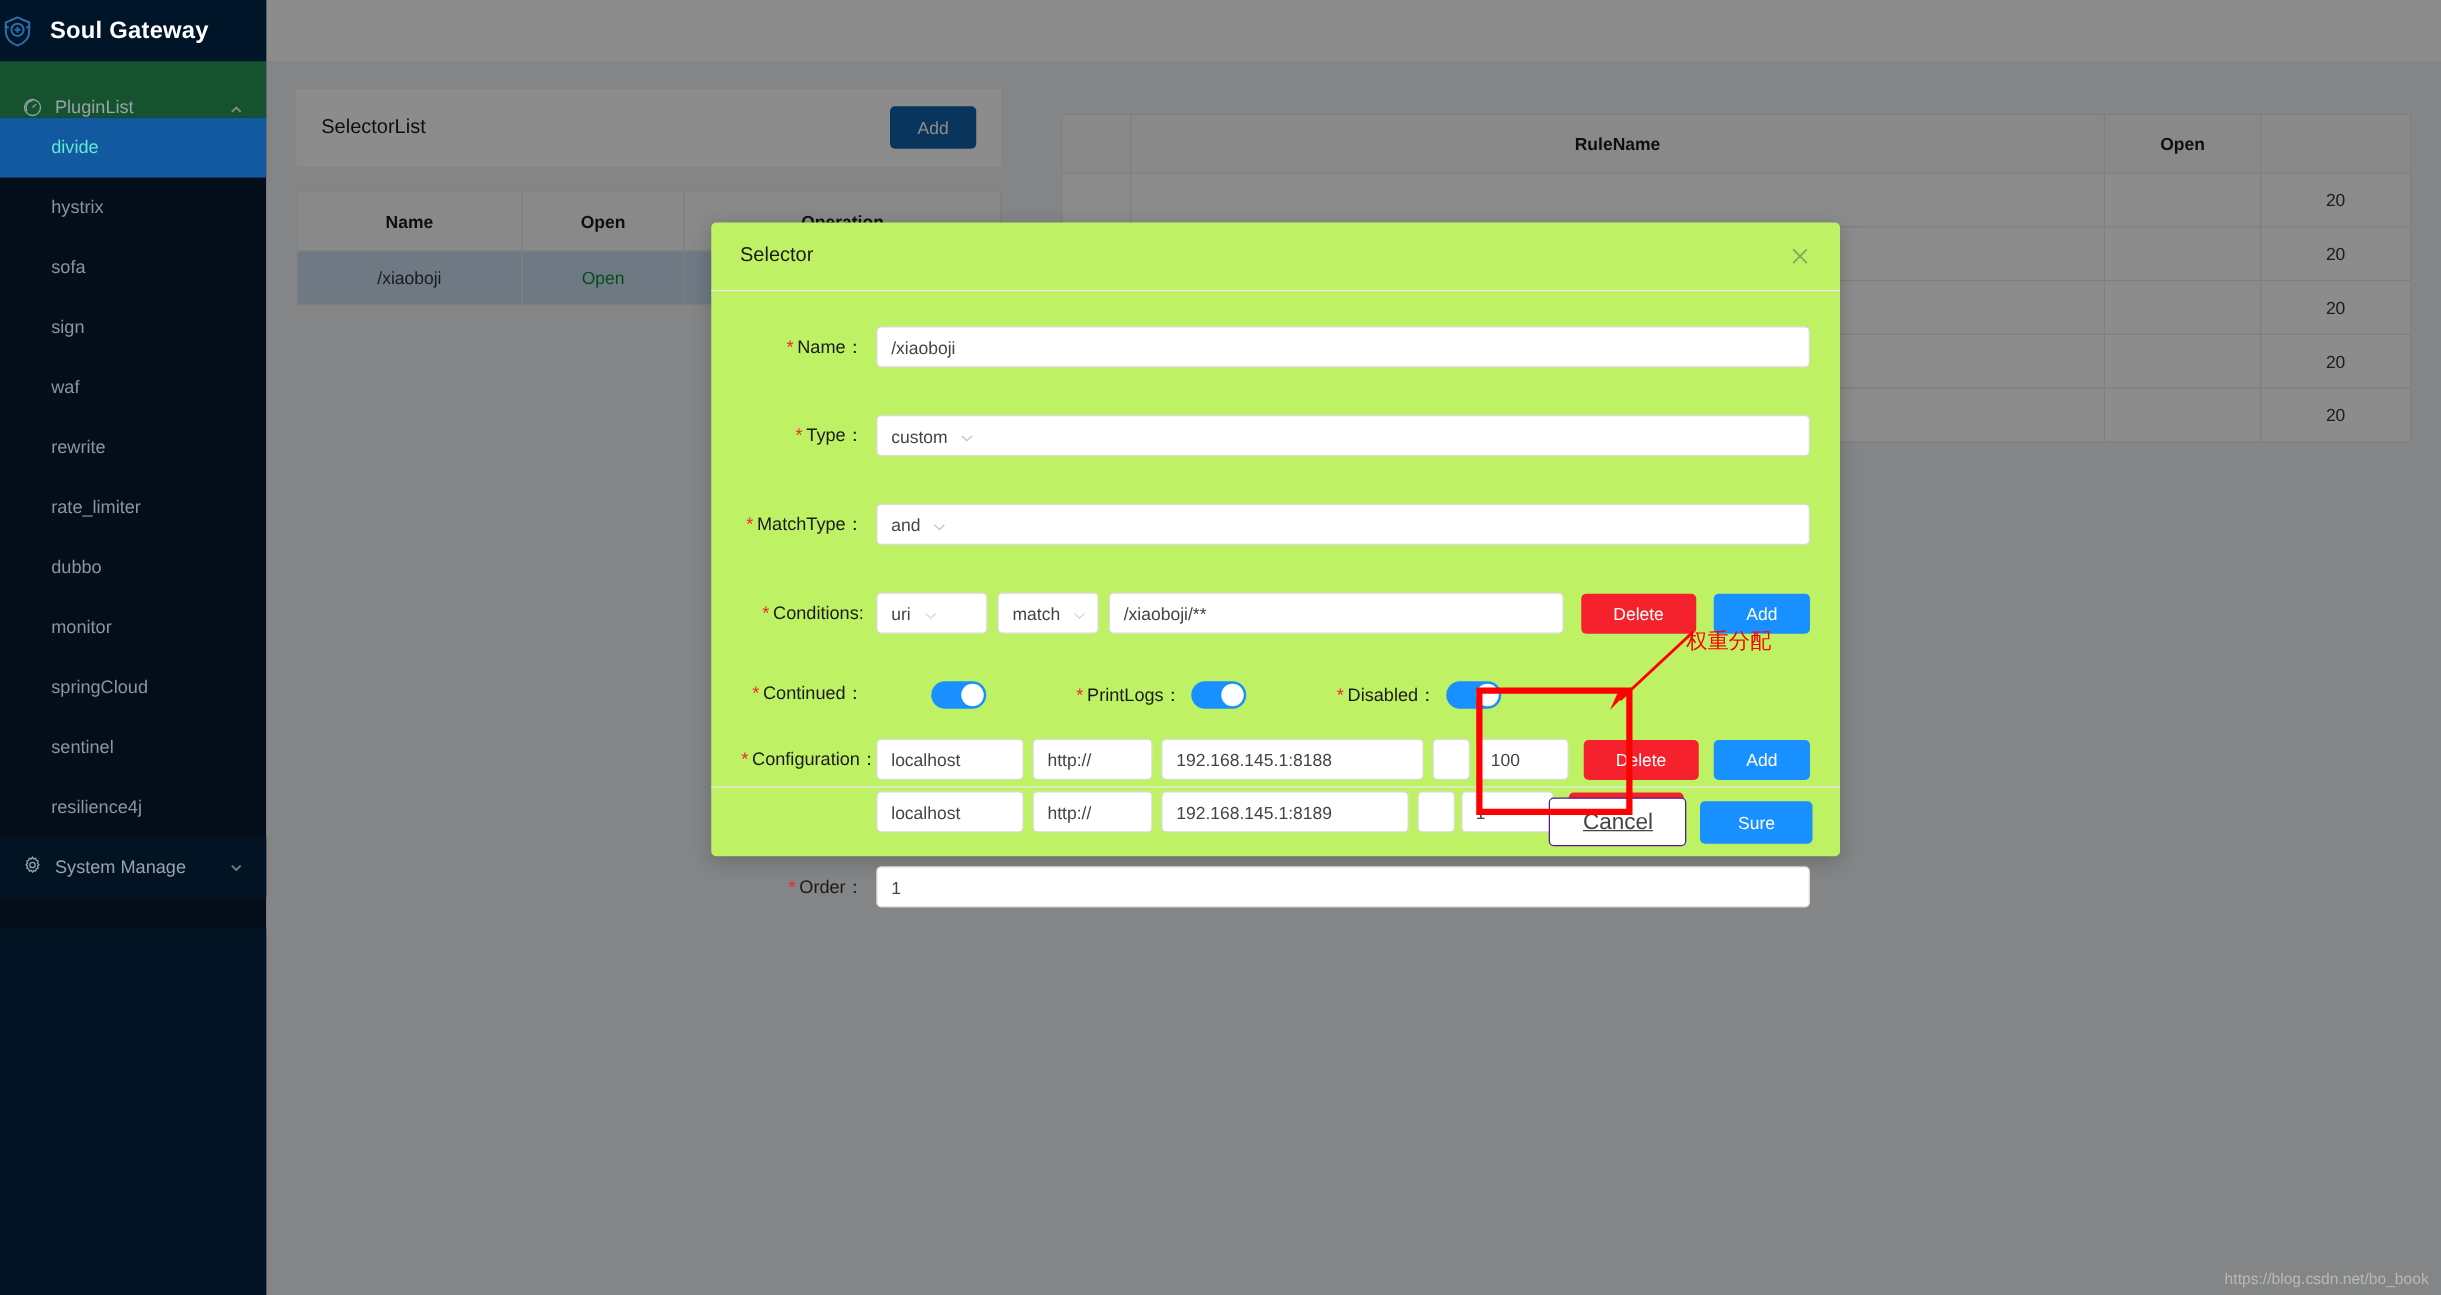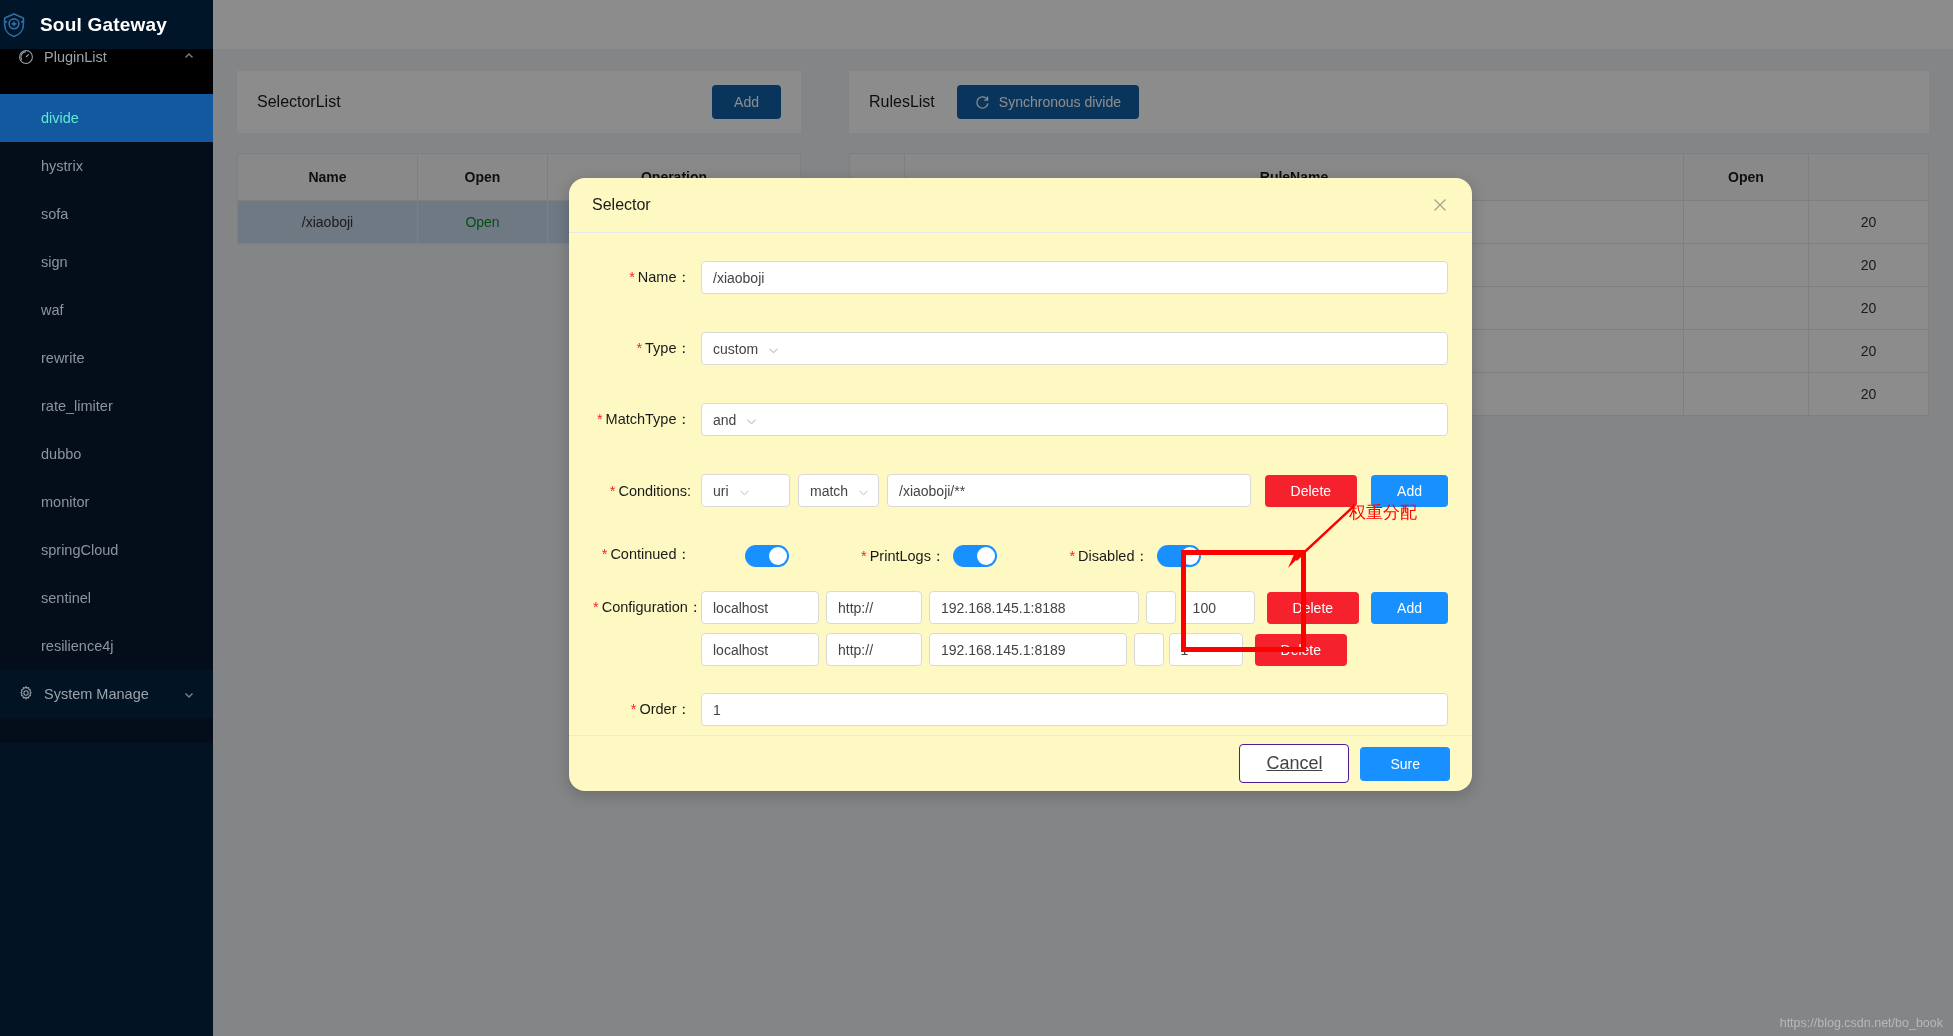--- a/index.html
+++ b/index.html
@@ -16,23 +16,23 @@
     background: #040e1b; z-index: 5;
   }
   .logo-bar {
     height: 49px; background: #011528; display: flex; align-items: center;
     padding-left: 0; gap: 12px;
   }
   .logo-icon { width: 28px; height: 28px; flex: 0 0 28px; }
   .logo-text { color: #ffffff; font-size: 19px; font-weight: bold; letter-spacing: .2px; }
 
   .menu-group-header {
-    height: 45px; display: flex; align-items: flex-start; padding: 0 18px 0 18px;
+    height: 45px; display: flex; align-items: flex-end; padding: 0 18px 0 18px;
     color: #9aa3ab; font-size: 14.5px; gap: 10px; cursor: pointer;
-    background: #000000;
+    background: #14532d;
   }
   .menu-group-header .gi { width: 16px; height: 16px; flex: 0 0 16px; display:block; }
   .menu-group-header .lbl { flex: 1; }
   .caret { width: 12px; height: 12px; flex: 0 0 12px; opacity: .75; }
 
   .menu-item {
     height: 48px; display: flex; align-items: center; padding-left: 41px;
     color: #8d949c; font-size: 14.5px; cursor: pointer;
   }
   .menu-item.active { background: #1259a0; color: #5eead4; }
@@ -84,22 +84,22 @@
   td.open-cell { color: #0a8f2c; }
 
   
   .overlay {
     position: absolute; left: 213px; top: 0; right: 0; bottom: 0;
     background: rgba(0,0,0,0.45); z-index: 20;
   }
 
   
   .modal {
-    position: absolute; left: 569px; top: 178px; width: 903px; height: 613px;
-    background: #fef9c3; border-radius: 16px; z-index: 30;
+    position: absolute; left: 569px; top: 178px; width: 903px; height: 507px;
+    background: #bef264; border-radius: 4px; z-index: 30;
     box-shadow: 0 4px 16px rgba(0,0,0,.2);
   }
   .modal-head {
     height: 55px; display: flex; align-items: center; padding: 0 23px;
     border-bottom: 1px solid #e8e8e8;
   }
   .modal-title { font-size: 16px; color: #1a1a1a; flex: 1; }
   .close-x { width: 18px; height: 18px; cursor: pointer; opacity: .5; }
 
   .modal-body { padding: 28px 24px 0 24px; height: 502px; overflow: hidden; }
@@ -304,35 +304,20 @@
             <tr class="row-selected">
               <td>/xiaoboji</td>
               <td class="open-cell">Open</td>
               <td></td>
             </tr>
           </tbody>
         </table>
       </div>
 
       <div class="pane pane-right">
-        <div class="card">
-          <div class="card-head">
-            <span class="card-title">RulesList</span>
-            <button class="btn btn-sync">
-              <span class="sync-icon">
-                <svg viewBox="0 0 16 16" width="15" height="15" fill="none" stroke="#ffffff" stroke-width="1.4">
-                  <path d="M13.3 5.2 A6 6 0 1 0 13.9 9"></path>
-                  <path d="M13.4 1.7 V5.4 H9.8"></path>
-                </svg>
-              </span>
-              <span>Synchronous divide</span>
-            </button>
-            <span class="head-spacer"></span>
-          </div>
-        </div>
         <div style="height:20px"></div>
         <table>
           <thead>
             <tr>
               <th style="width:55px"></th>
               <th>RuleName</th>
               <th style="width:125px">Open</th>
               <th style="width:120px"></th>
             </tr>
           </thead>

